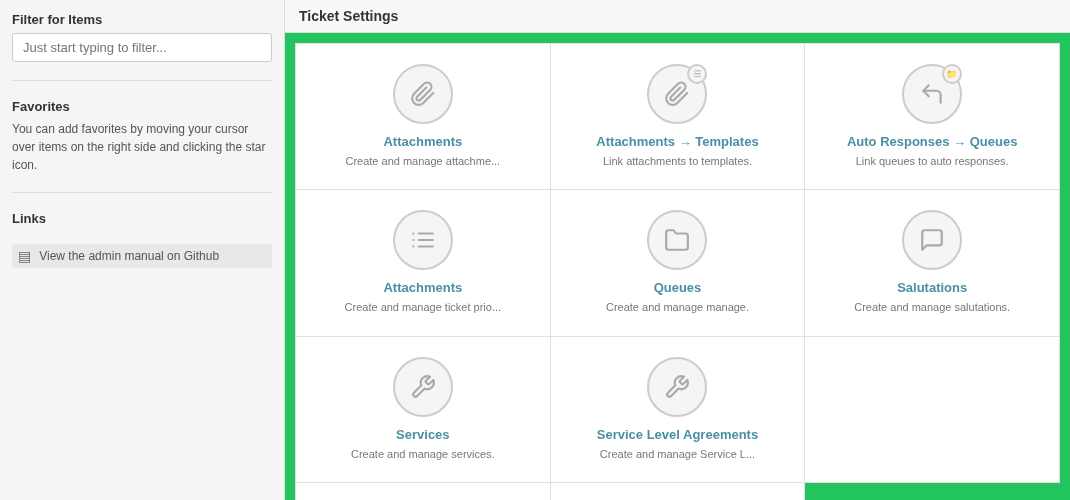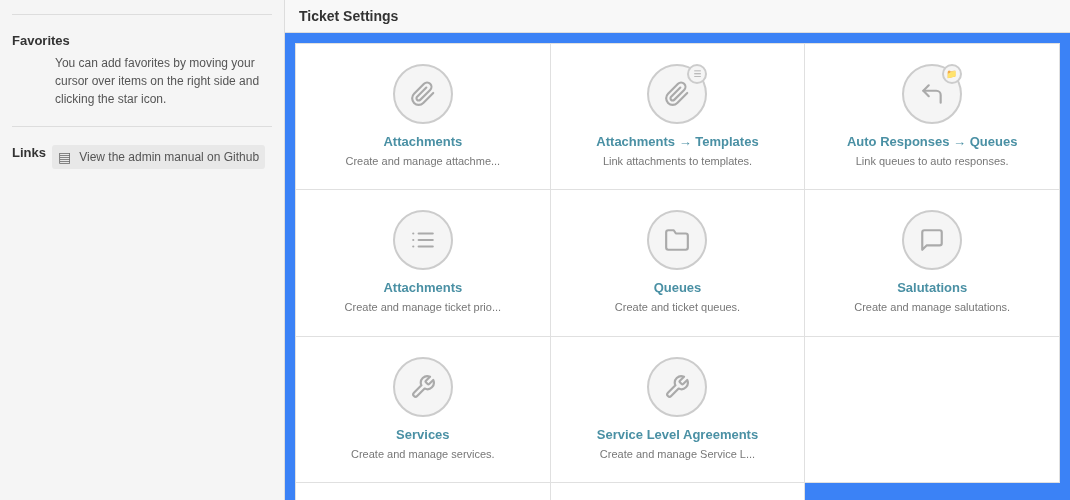--- a/index.html
+++ b/index.html
@@ -36,47 +36,46 @@
       border: 1px solid #ccc;
       border-radius: 3px;
       font-size: 13px;
       color: #999;
       background: #fff;
     }
     .favorites-text {
       font-size: 12px;
       color: #555;
       line-height: 1.5;
-      margin-left: 43px;
     }
     .links-section {
       display: flex;
-      flex-direction: row;
-      gap: 6px;
+      flex-direction: column;
+      gap: 12px;
     }
     .link-item {
       display: flex;
       align-items: center;
       gap: 8px;
       color: #555;
       cursor: pointer;
       padding: 4px 6px;
       border-radius: 3px;
       background: #e8e8e8;
       font-size: 12px;
     }
     .link-icon {
       font-size: 14px;
       color: #666;
     }
 
     
     .main-content {
       flex: 1;
-      background: #3b82f6;
+      background: #22c55e;
       padding: 0;
       overflow-y: auto;
     }
     .main-header {
       background: #f8f8f8;
       border-bottom: 1px solid #ddd;
       padding: 8px 14px;
       font-size: 14px;
       font-weight: bold;
       color: #333;
@@ -152,20 +151,24 @@
     .section-divider {
       border: none;
       border-top: 1px solid #ddd;
       margin: 2px 0;
     }
   </style>
 </head>
 <body>
 
 <div class="sidebar">
+  <div>
+    <div class="sidebar-section-title">Filter for Items</div>
+    <input class="filter-input" type="text" placeholder="Just start typing to filter..." style="">
+  </div>
 
   <hr class="section-divider">
 
   <div>
     <div class="sidebar-section-title">Favorites</div>
     <p class="favorites-text">You can add favorites by moving your cursor over items on the right side and clicking the star icon.</p>
   </div>
 
   <hr class="section-divider">
 
@@ -232,21 +235,21 @@
       <span class="grid-item-desc">Create and manage ticket prio...</span>
     </div>
 
     <div class="grid-item">
       <div class="icon-circle">
         <svg viewBox="0 0 24 24">
           <path d="M22 19a2 2 0 0 1-2 2H4a2 2 0 0 1-2-2V5a2 2 0 0 1 2-2h5l2 3h9a2 2 0 0 1 2 2z" stroke="#aaa" stroke-width="2" stroke-linecap="round" stroke-linejoin="round" fill="none"></path>
         </svg>
       </div>
       <span class="grid-item-title">Queues</span>
-      <span class="grid-item-desc">Create and ticket queues.</span>
+      <span class="grid-item-desc">Create and manage manage.</span>
     </div>
 
     <div class="grid-item">
       <div class="icon-circle">
         <svg viewBox="0 0 24 24">
           <path d="M21 15a2 2 0 0 1-2 2H7l-4 4V5a2 2 0 0 1 2-2h14a2 2 0 0 1 2 2z" stroke="#aaa" stroke-width="2" stroke-linecap="round" stroke-linejoin="round" fill="none"></path>
         </svg>
       </div>
       <span class="grid-item-title">Salutations</span>
       <span class="grid-item-desc">Create and manage salutations.</span>

